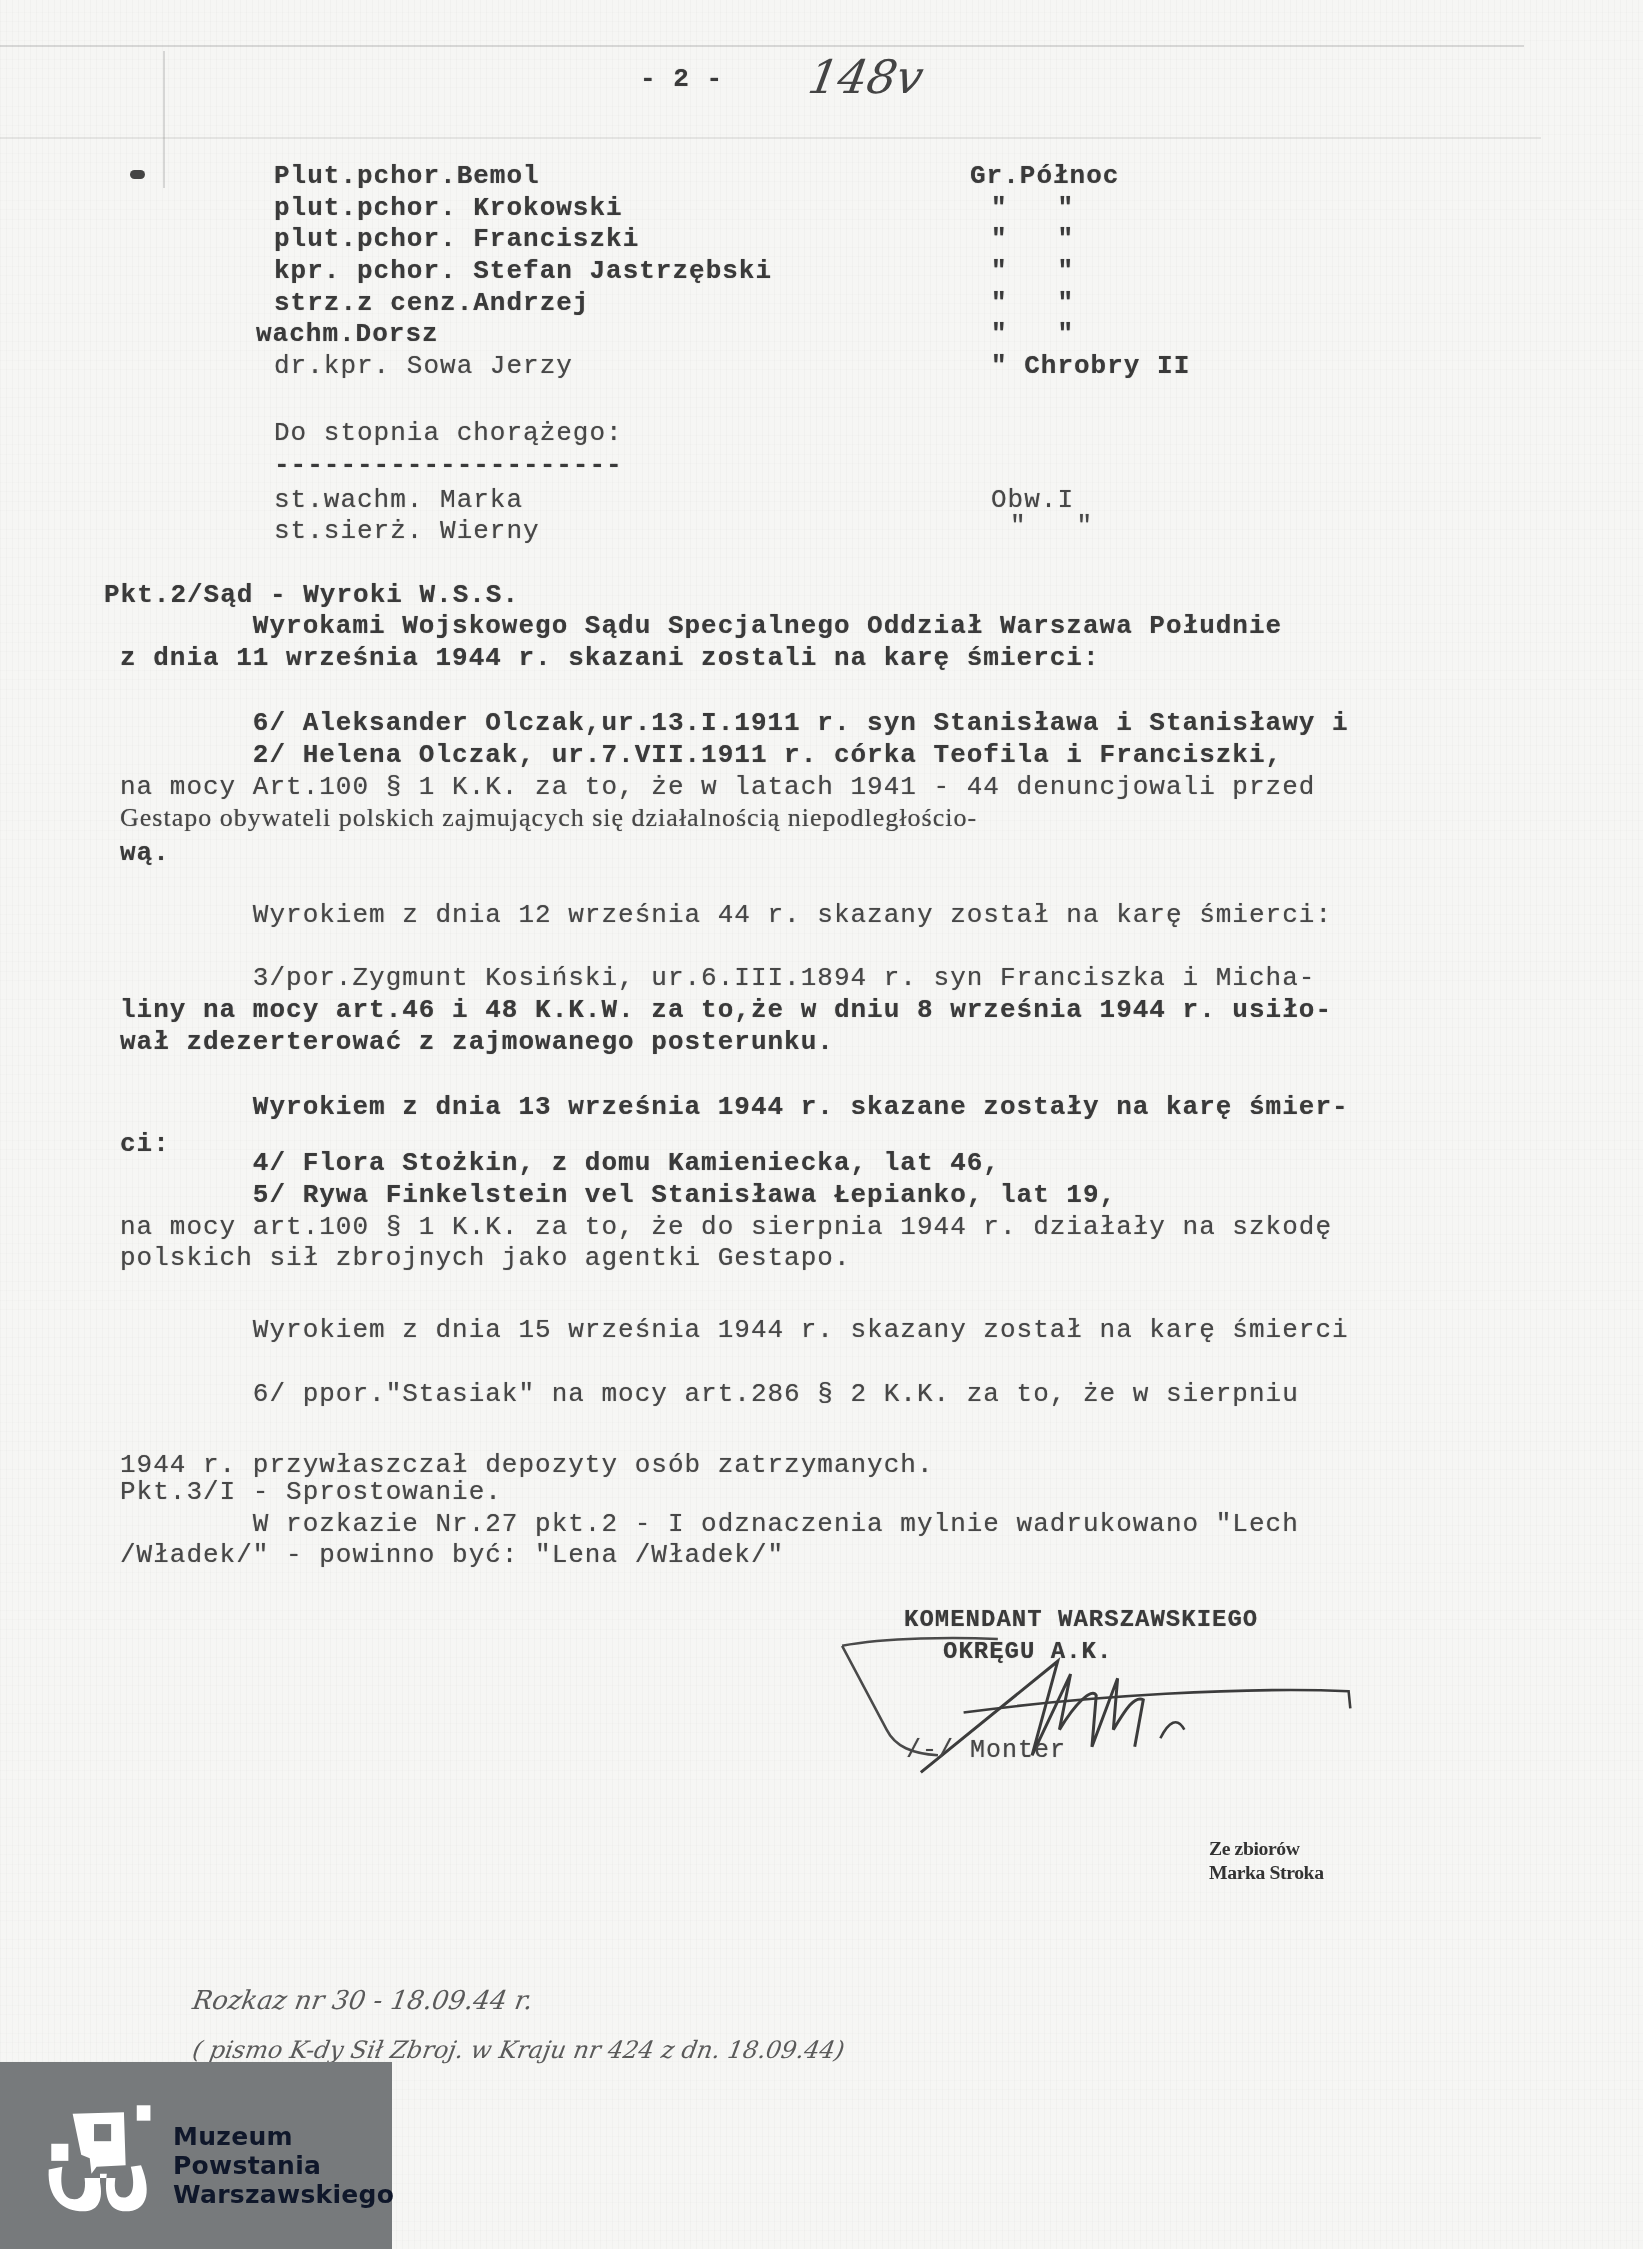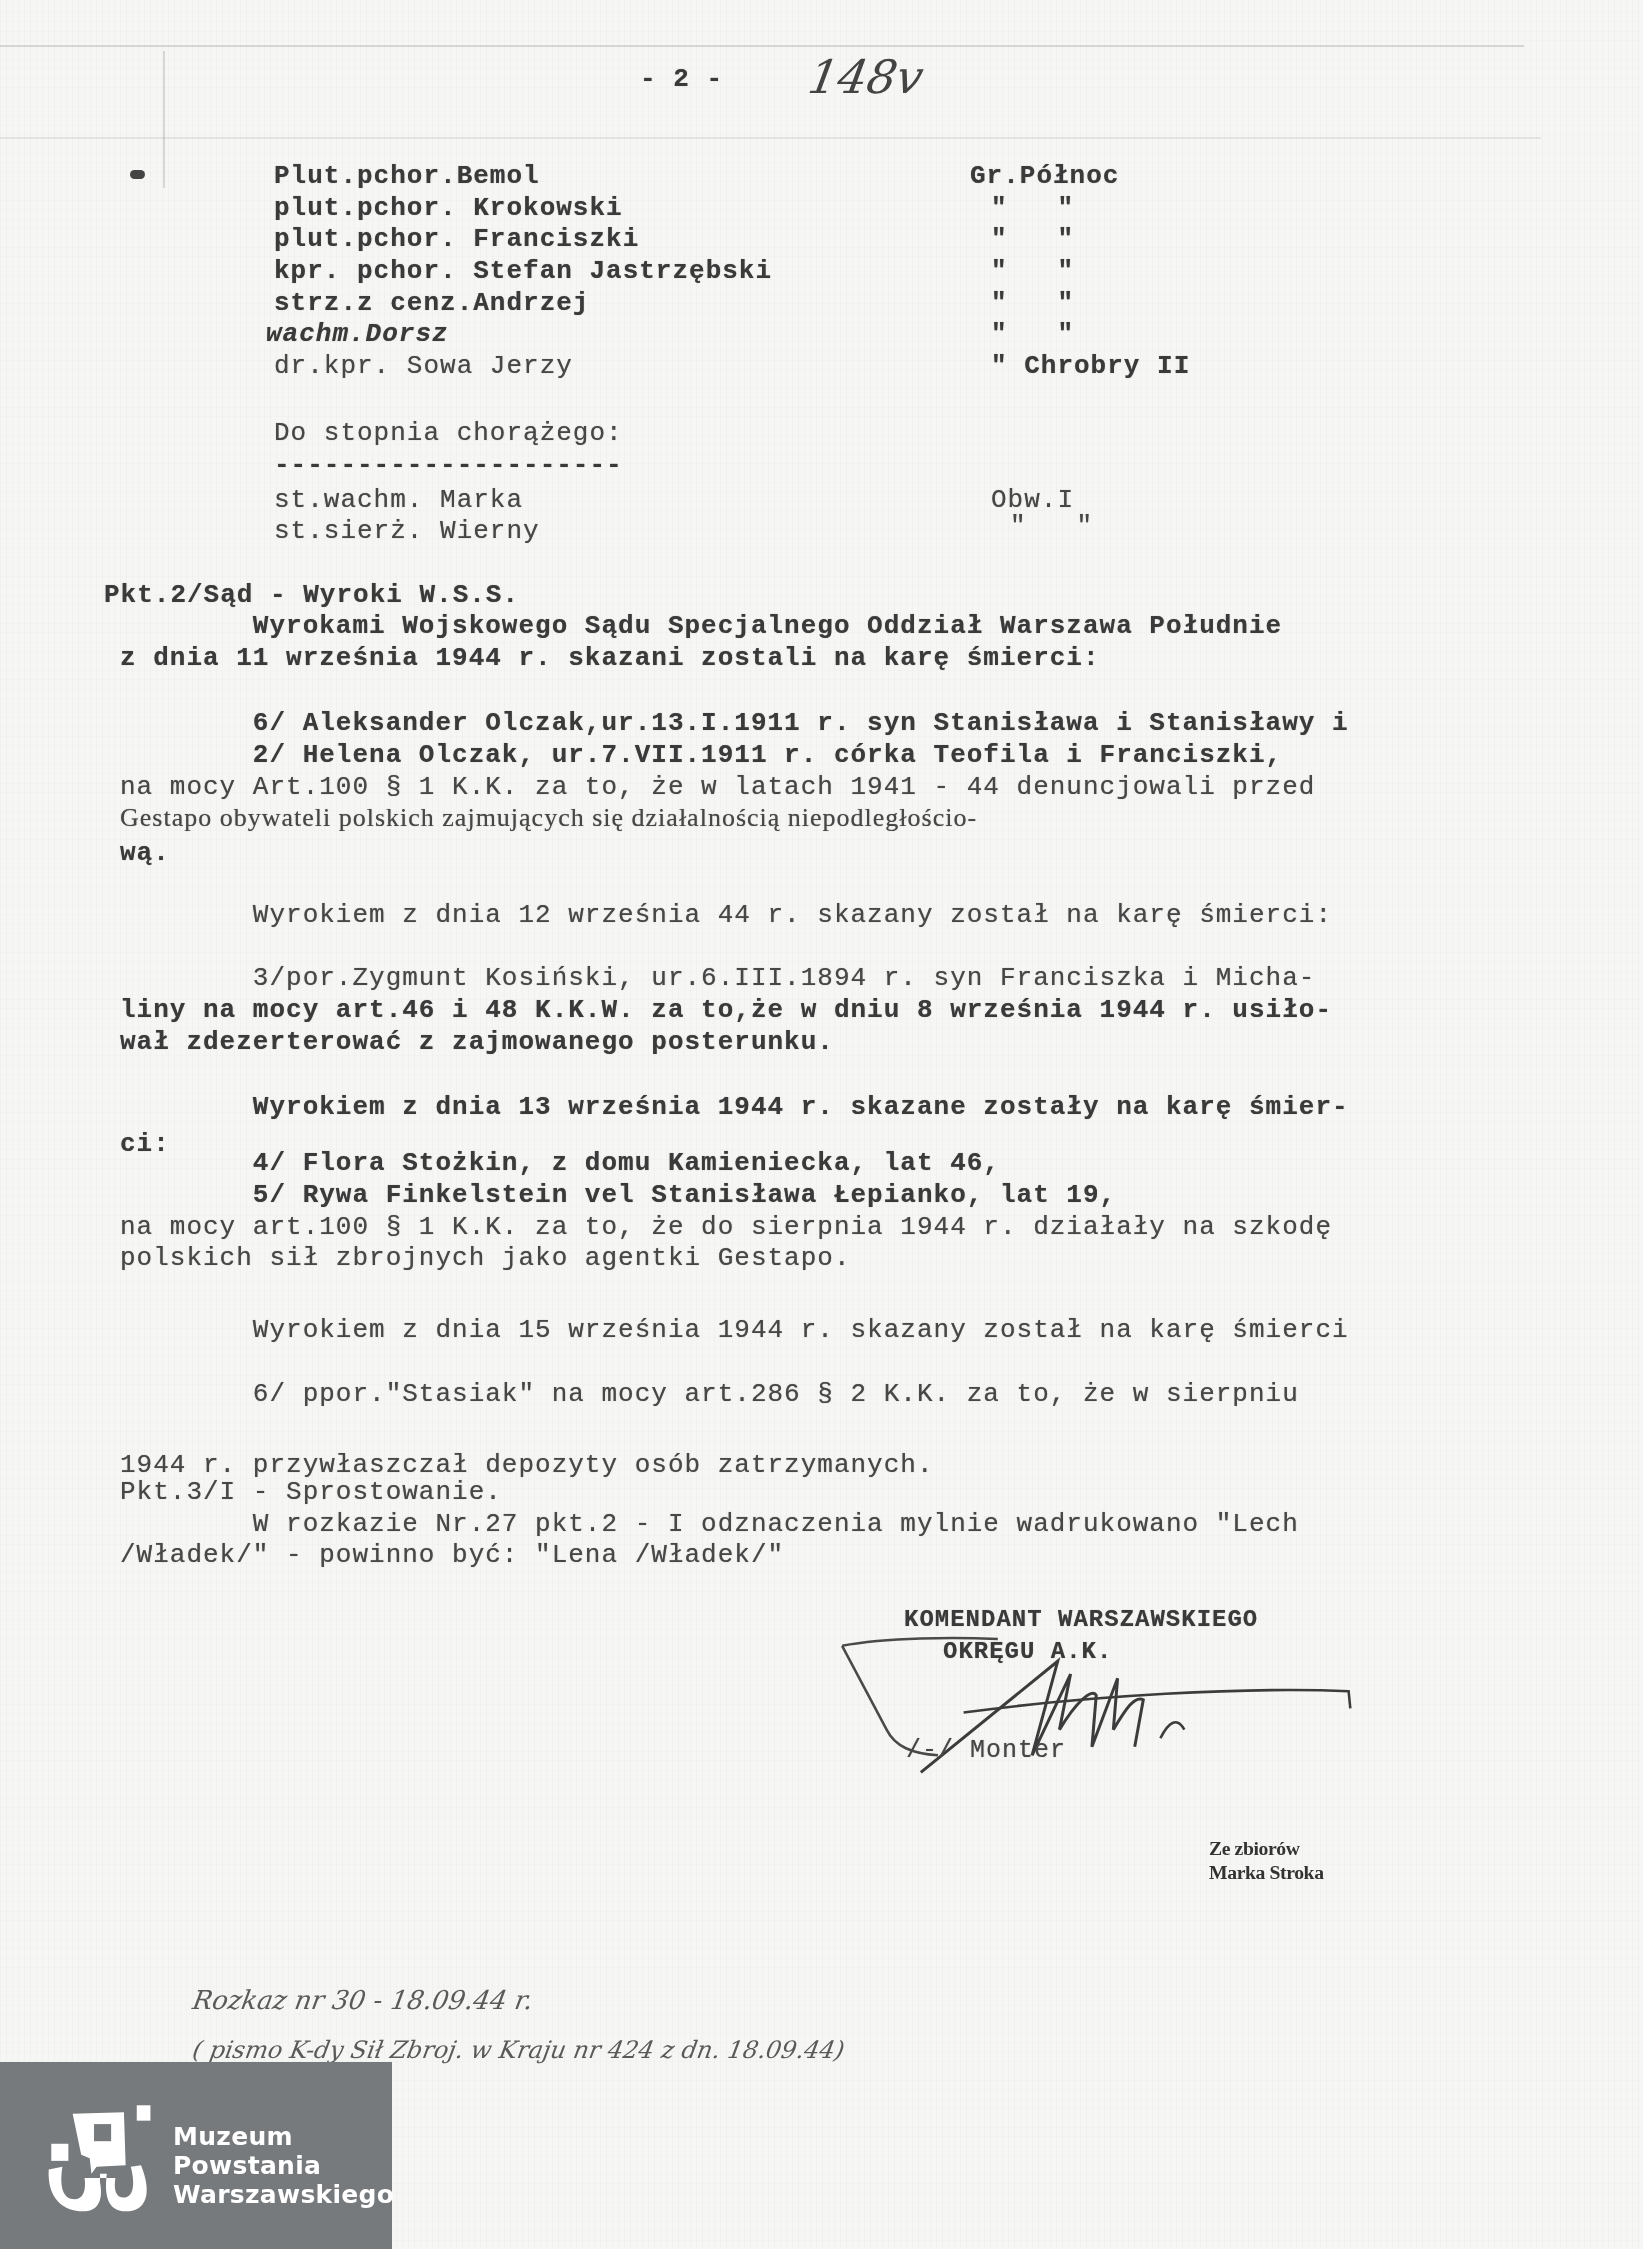--- a/index.html
+++ b/index.html
@@ -30,21 +30,21 @@
   }
   .stamp-note {
     position: absolute; font-family: "Liberation Serif", serif; font-weight: bold;
     font-size: 19.7px; line-height: 24px; color: #333; letter-spacing: -0.4px;
   }
   .logo-box {
     position: absolute; left: 0; top: 2062px; width: 392px; height: 188px;
     background: #777a7c;
   }
   .logo-text {
-    position: absolute; left: 173px; top: 60px; color: #ffffff;
+    position: absolute; left: 173px; top: 60px; color: #0f172a;
     font-family: "DejaVu Sans", sans-serif; font-size: 25px; line-height: 29px;
     font-weight: bold; letter-spacing: 0.3px;
   }
   .logo-mark { position: absolute; left: 47px; top: 43px; }
   .sig { position: absolute; }
 </style>
 </head>
 <body>
 
 <div class="paper">
@@ -61,21 +61,21 @@
   <div class="t" style="left:274px;top:160px;">Plut.pchor.Bemol</div>
   <div class="t" style="left:970px;top:160px;">Gr.Północ</div>
   <div class="t" style="left:274px;top:192px;">plut.pchor. Krokowski</div>
   <div class="t" style="left:991px;top:192px;">"   "</div>
   <div class="t" style="left:274px;top:223px;">plut.pchor. Franciszki</div>
   <div class="t" style="left:991px;top:223px;">"   "</div>
   <div class="t" style="left:274px;top:255px;">kpr. pchor. Stefan Jastrzębski</div>
   <div class="t" style="left:991px;top:255px;">"   "</div>
   <div class="t" style="left:274px;top:287px;">strz.z cenz.Andrzej</div>
   <div class="t" style="left:991px;top:287px;">"   "</div>
-  <div class="t" style="left:266px;top:318px;font-style:italic;">wachm.Dorsz</div>
+  <div class="t" style="left:256px;top:318px;">wachm.Dorsz</div>
   <div class="t" style="left:991px;top:318px;">"   "</div>
   <div class="t light" style="left:274px;top:350px;">dr.kpr. Sowa Jerzy</div>
   <div class="t" style="left:991px;top:350px;">" Chrobry II</div>
 
   <div class="t light" style="left:274px;top:417px;">Do stopnia chorążego:</div>
   <div class="t" style="left:274px;top:449px;">---------------------</div>
   <div class="t light" style="left:274px;top:484px;">st.wachm. Marka</div>
   <div class="t light" style="left:991px;top:484px;">Obw.I</div>
   <div class="t light" style="left:274px;top:515px;">st.sierż. Wierny</div>
   <div class="t light" style="left:1010px;top:510px;">"   "</div>

